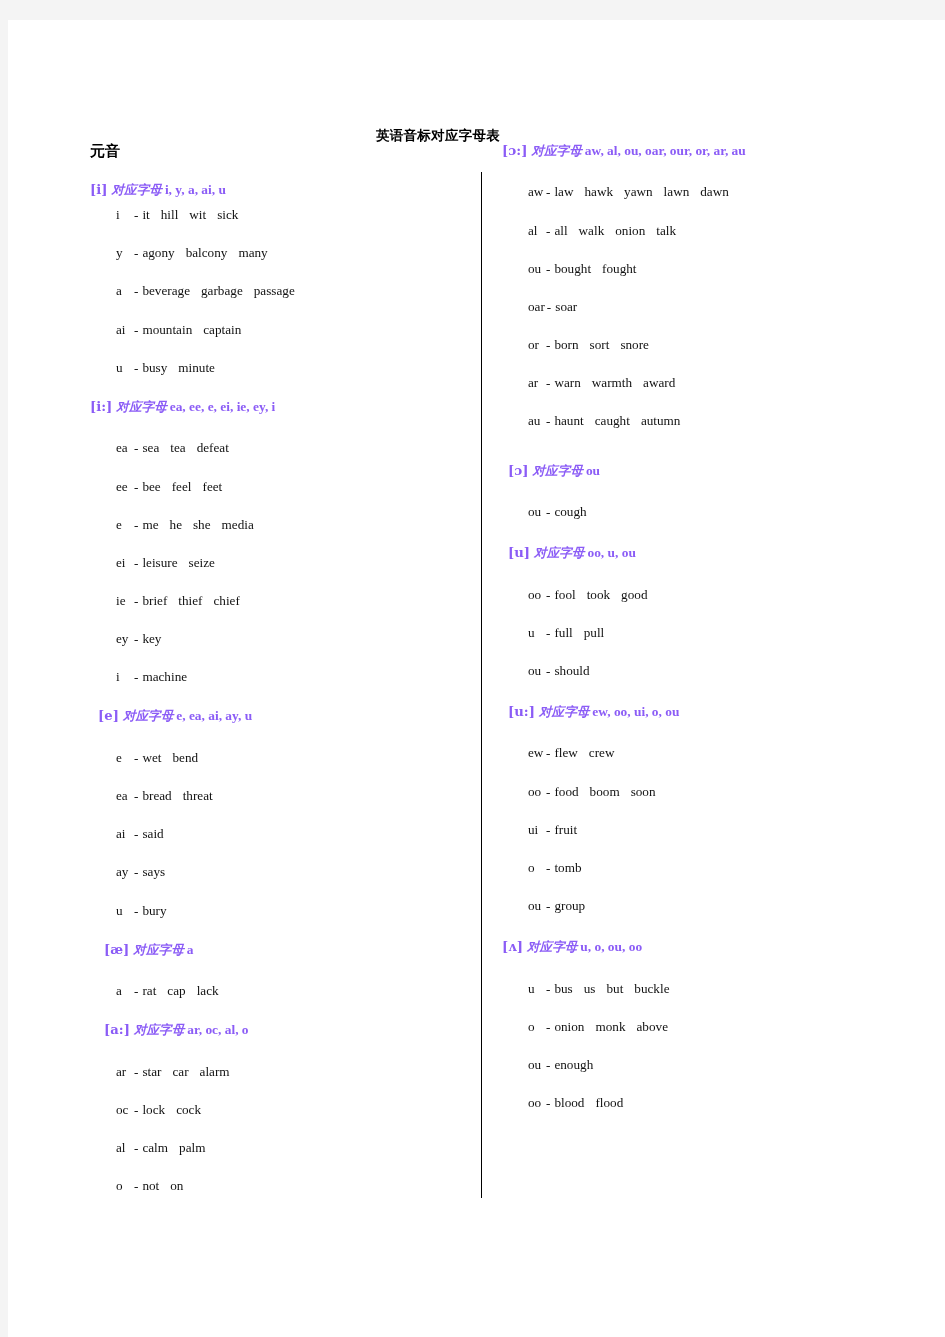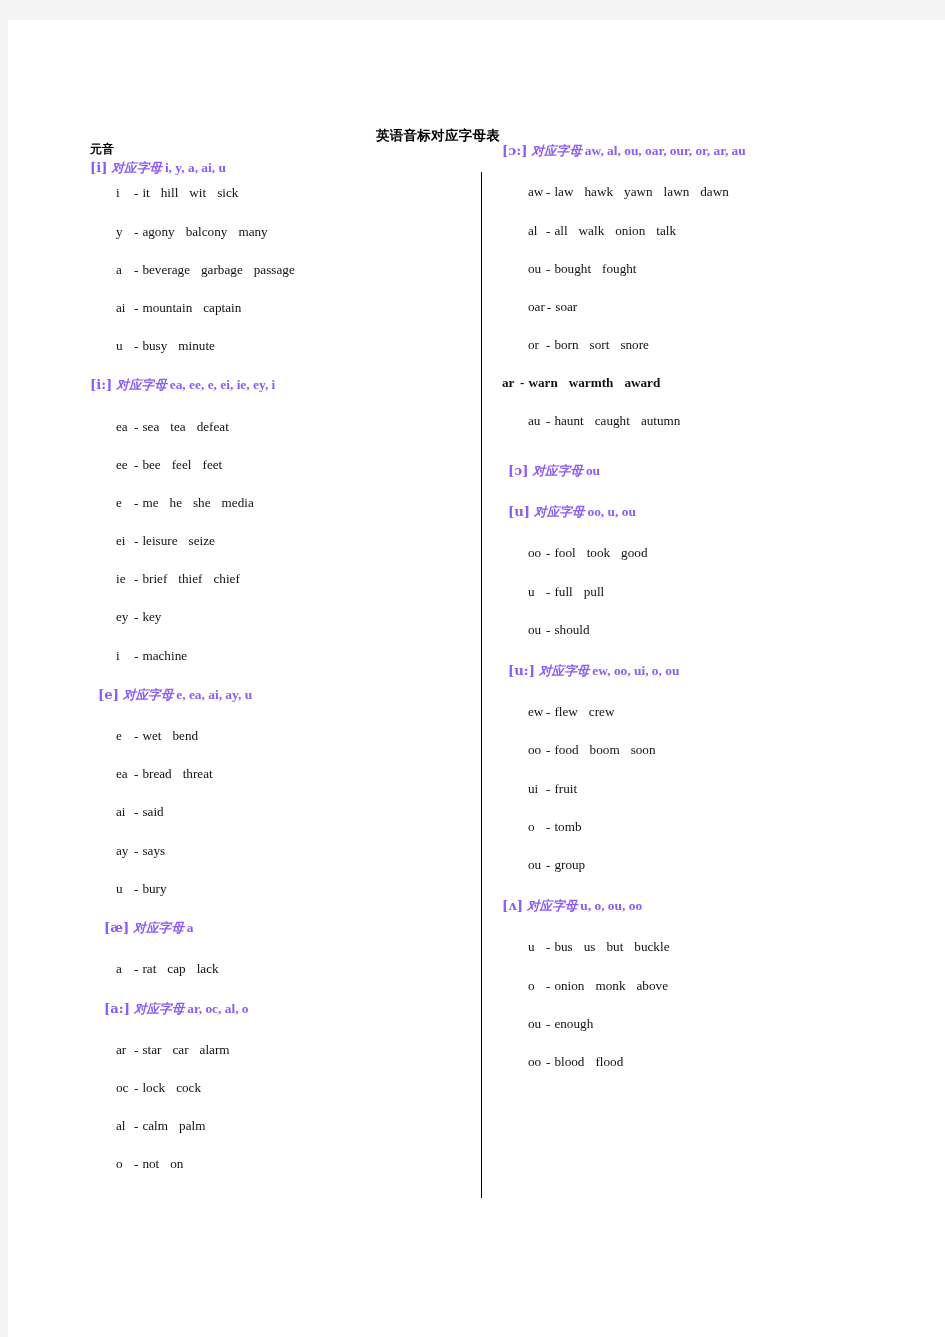--- a/index.html
+++ b/index.html
@@ -50,23 +50,23 @@
     left: 82px;
     width: 380px;
   }
   #col-right {
     left: 494px;
     width: 410px;
   }
   .section-label {
     font-family: "DejaVu Sans", sans-serif;
     font-weight: bold;
-    font-size: 12px;
+    font-size: 15px;
     color: #000;
-    margin: 0 0 2px 0;
+    margin: 0 0 20px 0;
     line-height: 1.25;
   }
   .phon-head {
     font-family: "Liberation Serif", serif;
     font-weight: bold;
     font-size: 13.2px;
     color: #8b5cf6;
     white-space: nowrap;
     margin: 0;
     line-height: 1.3;
@@ -162,25 +162,26 @@
 
   <div class="column" id="col-right">
     <div id="right-sections">
         <div class="sec" style="margin-top: 0px;">
           <div class="phon-head" style="margin-left: 0px;"><span class="sym">[ɔ:]</span><span class="cn">对应字母</span><span class="letters">aw, al, ou, oar, our, or, ar, au</span></div>
           <div class="entry" style="margin-top: 24px; margin-left: 26px;"><span class="lt">aw</span><span class="dash">-</span><span class="w">law</span><span class="w">hawk</span><span class="w">yawn</span><span class="w">lawn</span><span class="w">dawn</span></div>
           <div class="entry" style="margin-top: 21px; margin-left: 26px;"><span class="lt">al</span><span class="dash">-</span><span class="w">all</span><span class="w">walk</span><span class="w">onion</span><span class="w">talk</span></div>
           <div class="entry" style="margin-top: 21px; margin-left: 26px;"><span class="lt">ou</span><span class="dash">-</span><span class="w">bought</span><span class="w">fought</span></div>
           <div class="entry" style="margin-top: 21px; margin-left: 26px;"><span class="lt">oar</span><span class="dash">-</span><span class="w">soar</span></div>
           <div class="entry" style="margin-top: 21px; margin-left: 26px;"><span class="lt">or</span><span class="dash">-</span><span class="w">born</span><span class="w">sort</span><span class="w">snore</span></div>
-          <div class="entry" style="margin-top: 21px;  font-weight: bold;"><span class="lt">ar</span><span class="dash">-</span><span class="w">warn</span><span class="w">warmth</span><span class="w">award</span></div>
+          <div class="entry" style="margin-top: 21px; margin-left: 26px;"><span class="lt">ar</span><span class="dash">-</span><span class="w">warn</span><span class="w">warmth</span><span class="w">award</span></div>
           <div class="entry" style="margin-top: 21px; margin-left: 26px;"><span class="lt">au</span><span class="dash">-</span><span class="w">haunt</span><span class="w">caught</span><span class="w">autumn</span></div>
         </div>
         <div class="sec" style="margin-top: 24px;">
           <div class="phon-head" style="margin-left: 6px; margin-top: 32px;"><span class="sym">[ɔ]</span><span class="cn">对应字母</span><span class="letters">ou</span></div>
+          <div class="entry" style="margin-top: 24px; margin-left: 26px;"><span class="lt">ou</span><span class="dash">-</span><span class="w">cough</span></div>
         </div>
         <div class="sec" style="margin-top: 24px;">
           <div class="phon-head" style="margin-left: 6px;"><span class="sym">[u]</span><span class="cn">对应字母</span><span class="letters">oo, u, ou</span></div>
           <div class="entry" style="margin-top: 24px; margin-left: 26px;"><span class="lt">oo</span><span class="dash">-</span><span class="w">fool</span><span class="w">took</span><span class="w">good</span></div>
           <div class="entry" style="margin-top: 21px; margin-left: 26px;"><span class="lt">u</span><span class="dash">-</span><span class="w">full</span><span class="w">pull</span></div>
           <div class="entry" style="margin-top: 21px; margin-left: 26px;"><span class="lt">ou</span><span class="dash">-</span><span class="w">should</span></div>
         </div>
         <div class="sec" style="margin-top: 24px;">
           <div class="phon-head" style="margin-left: 6px;"><span class="sym">[u:]</span><span class="cn">对应字母</span><span class="letters">ew, oo, ui, o, ou</span></div>
           <div class="entry" style="margin-top: 24px; margin-left: 26px;"><span class="lt">ew</span><span class="dash">-</span><span class="w">flew</span><span class="w">crew</span></div>

